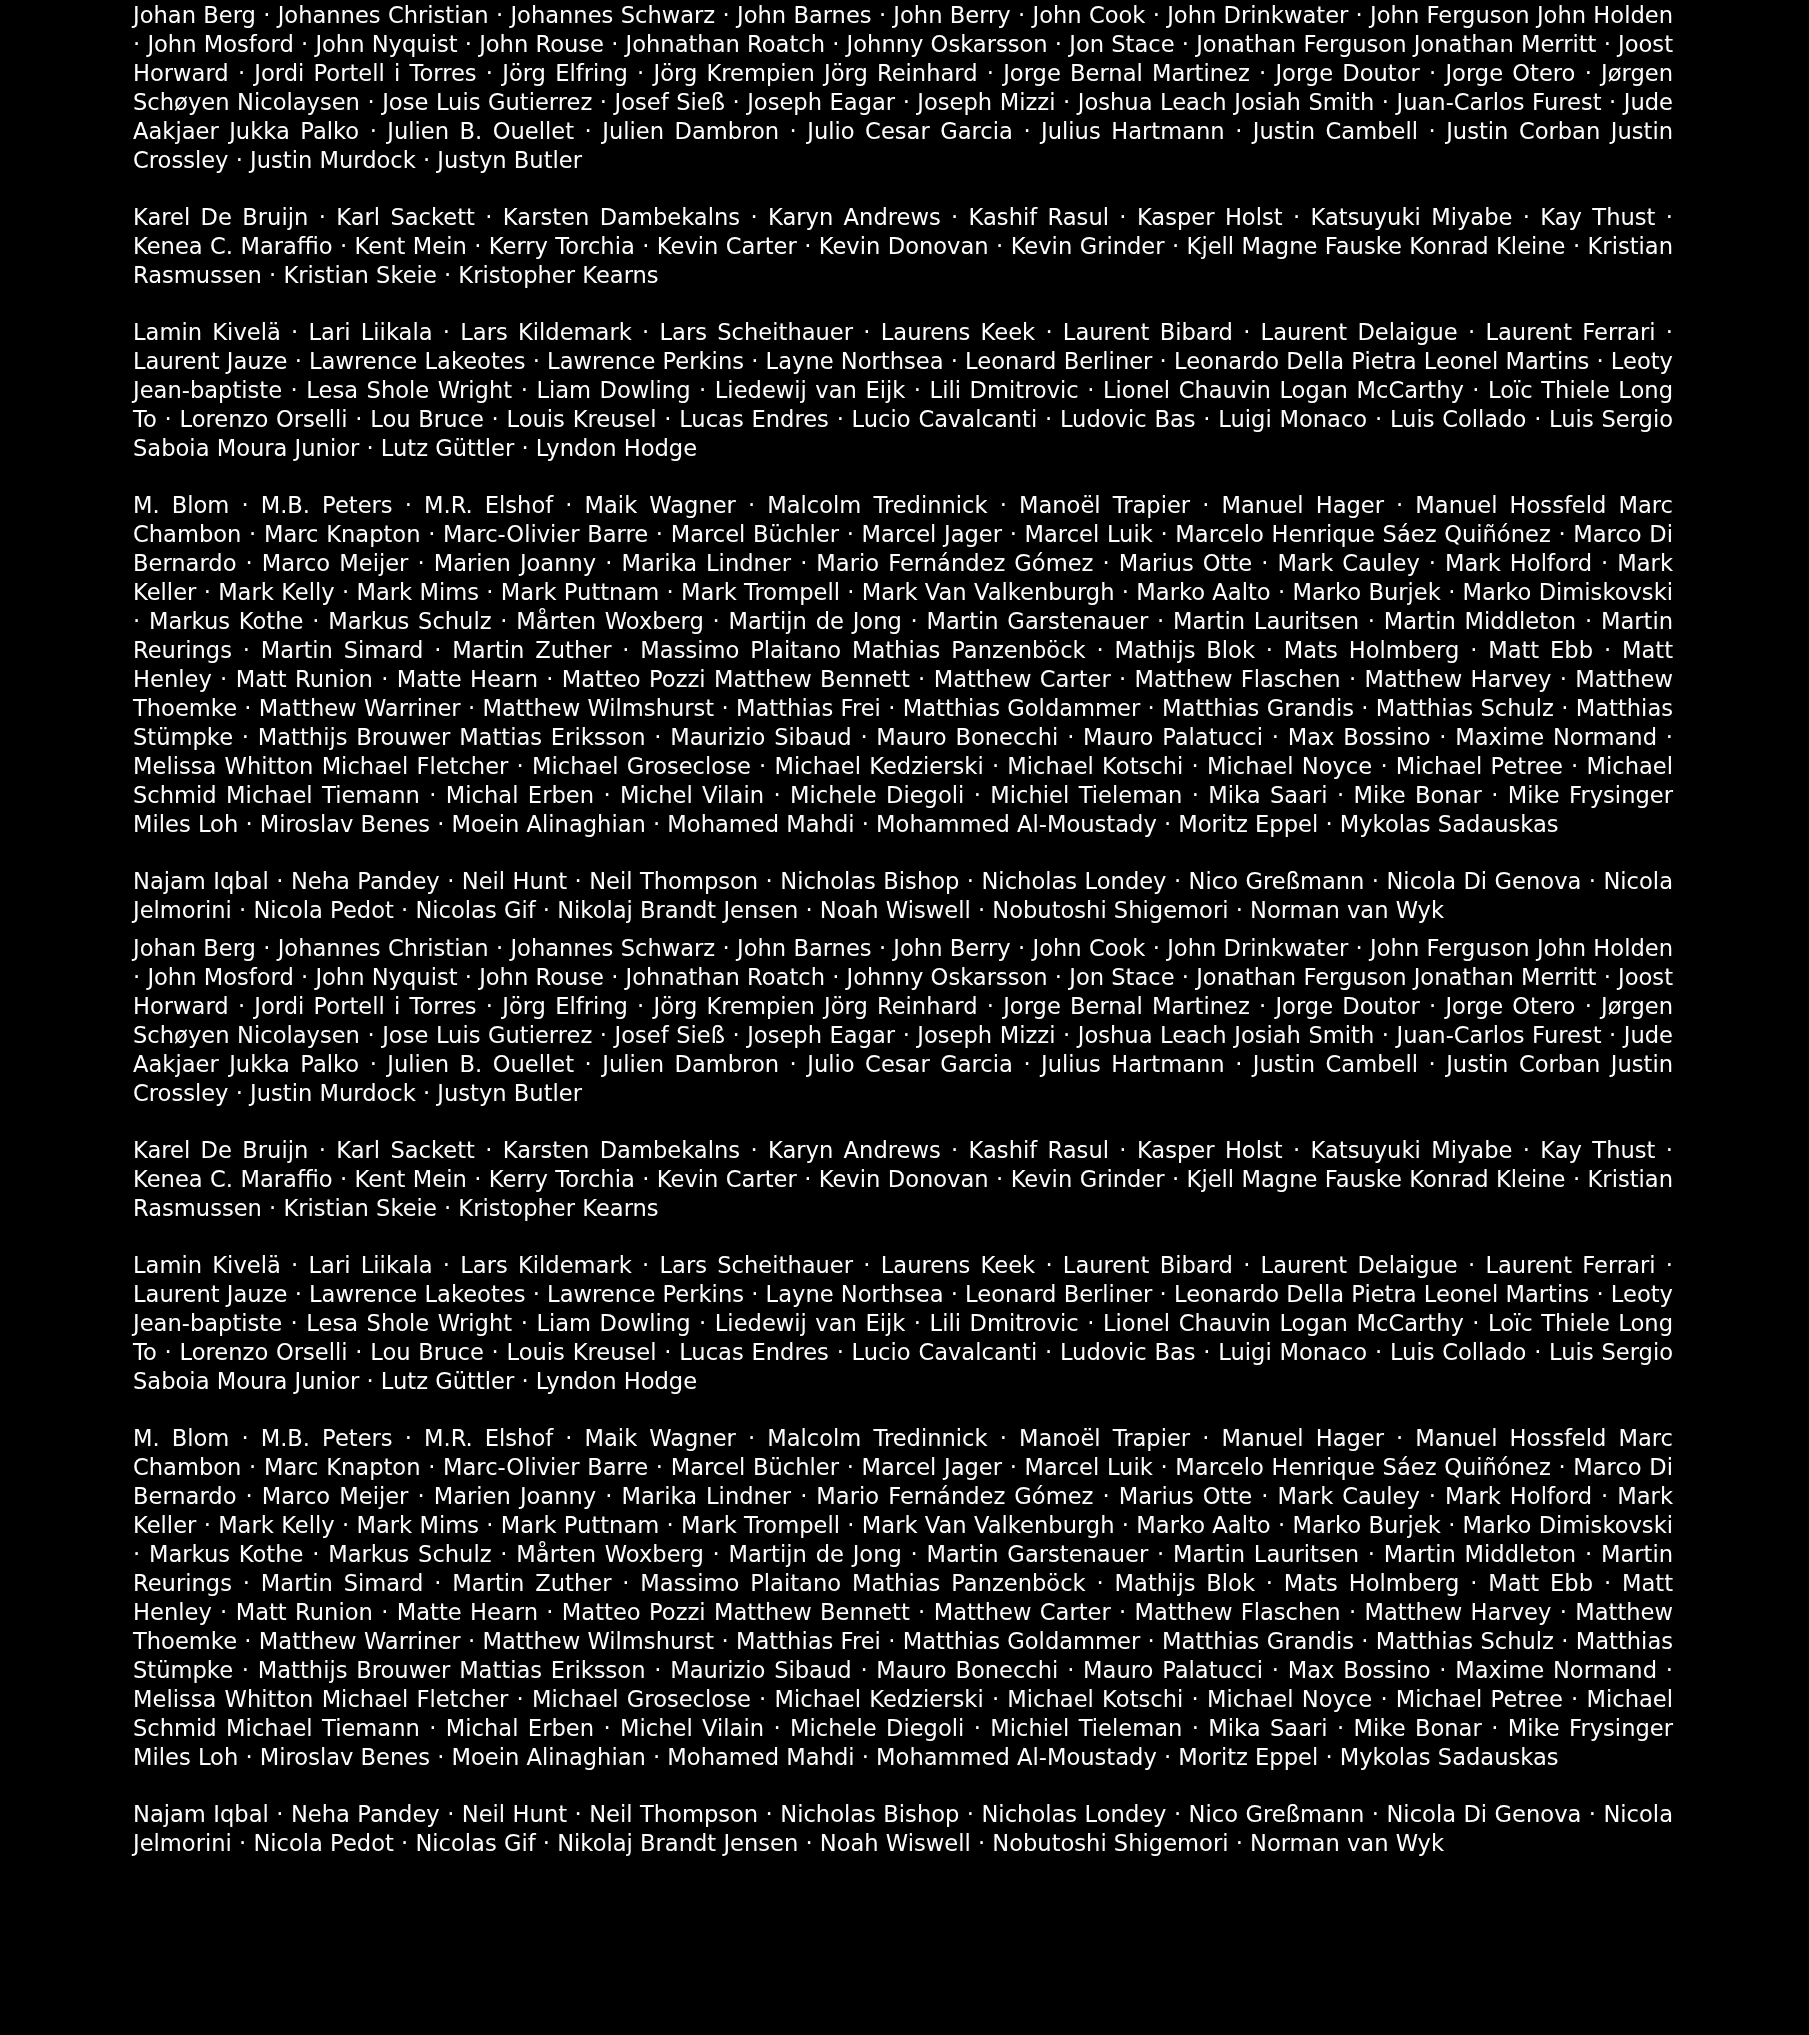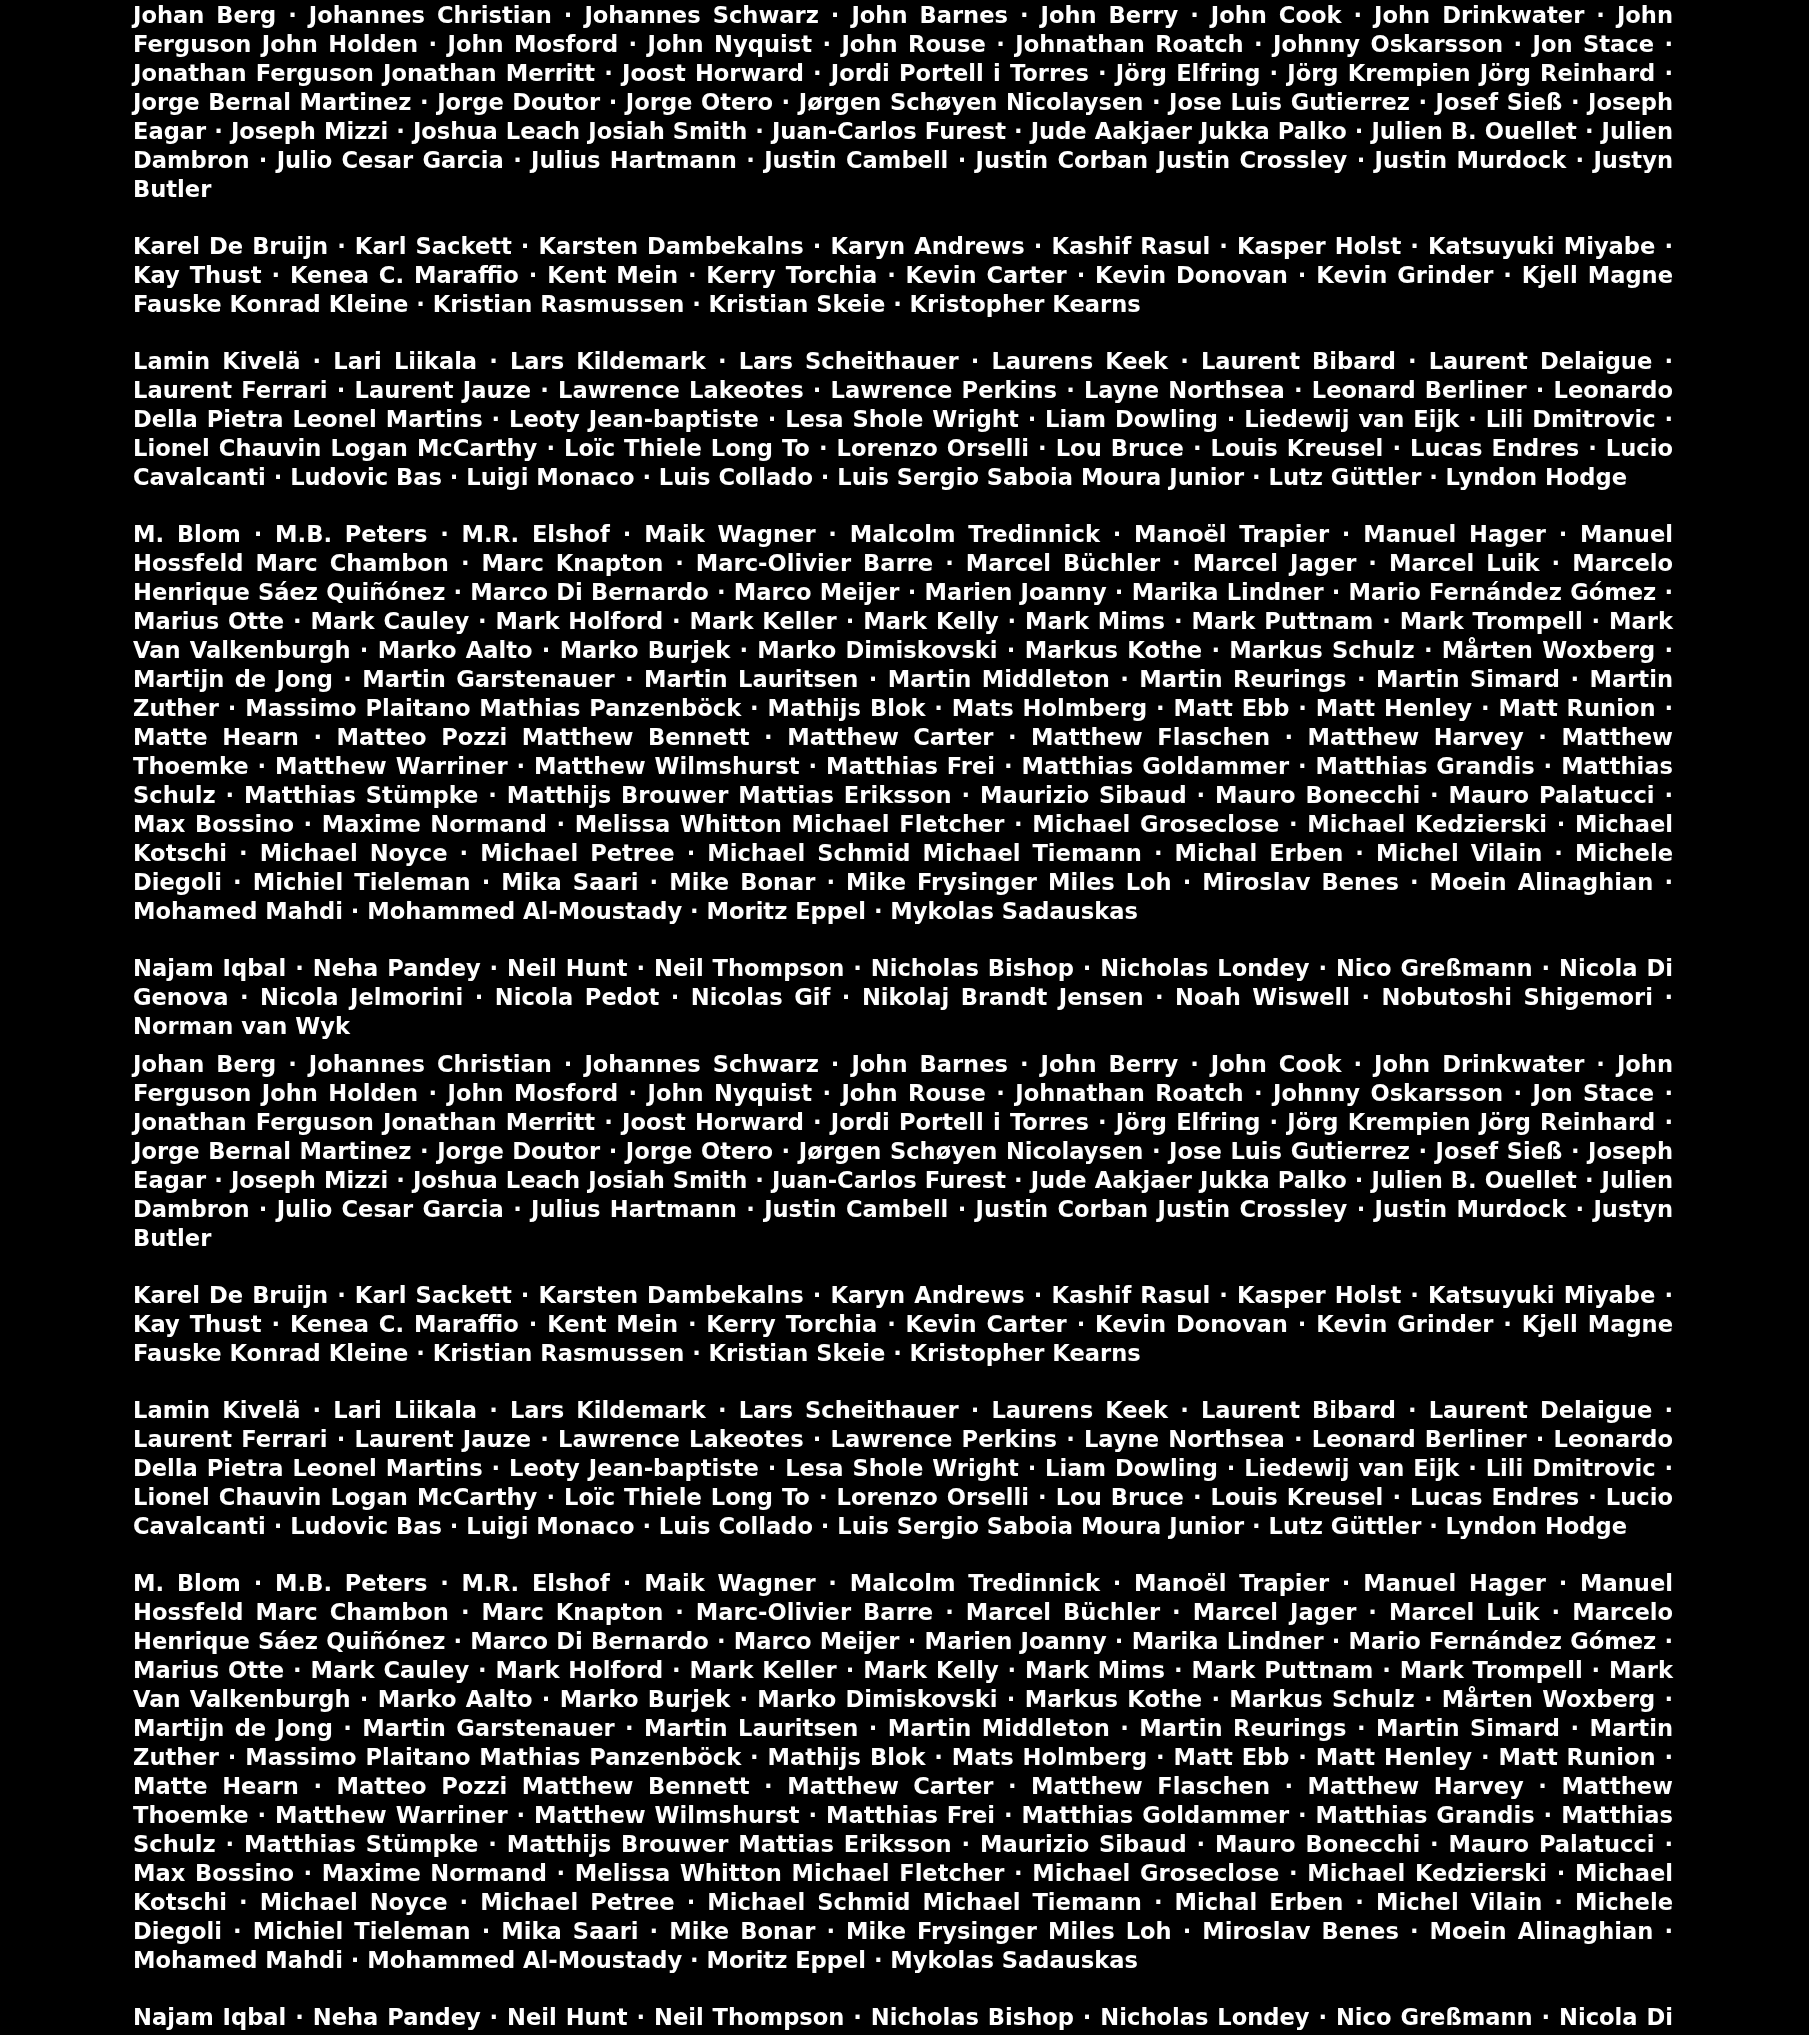--- a/index.html
+++ b/index.html
@@ -23,21 +23,21 @@
     display: block;
   }
   .credits-copy-repeat {
     margin-top: 9px;
   }
   .credits-paragraph {
     margin: 0 0 28px 0;
     font-family: "DejaVu Sans", sans-serif;
     font-size: 22.6px;
     line-height: 29px;
-    font-weight: bold;
+    font-weight: normal;
     color: #ffffff;
     text-align: justify;
     text-justify: inter-word;
   }
   .credits-paragraph:last-child {
     margin-bottom: 0;
   }
 </style>
 </head>
 <body>

